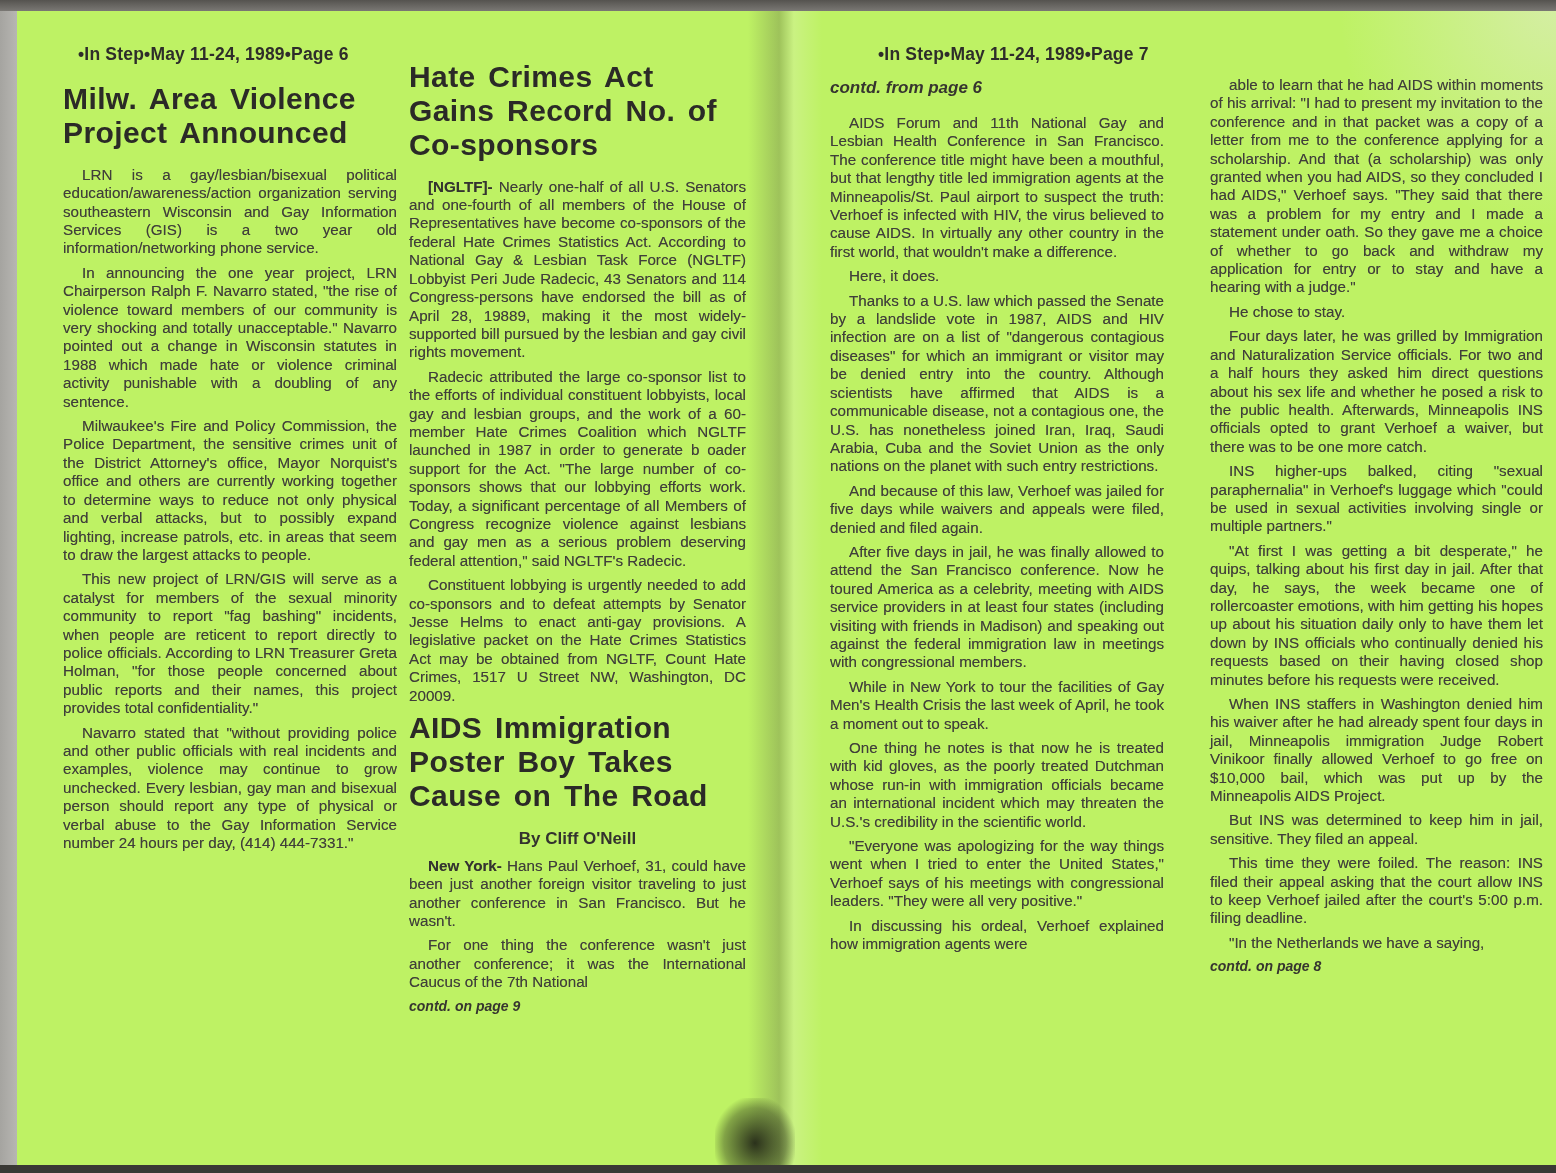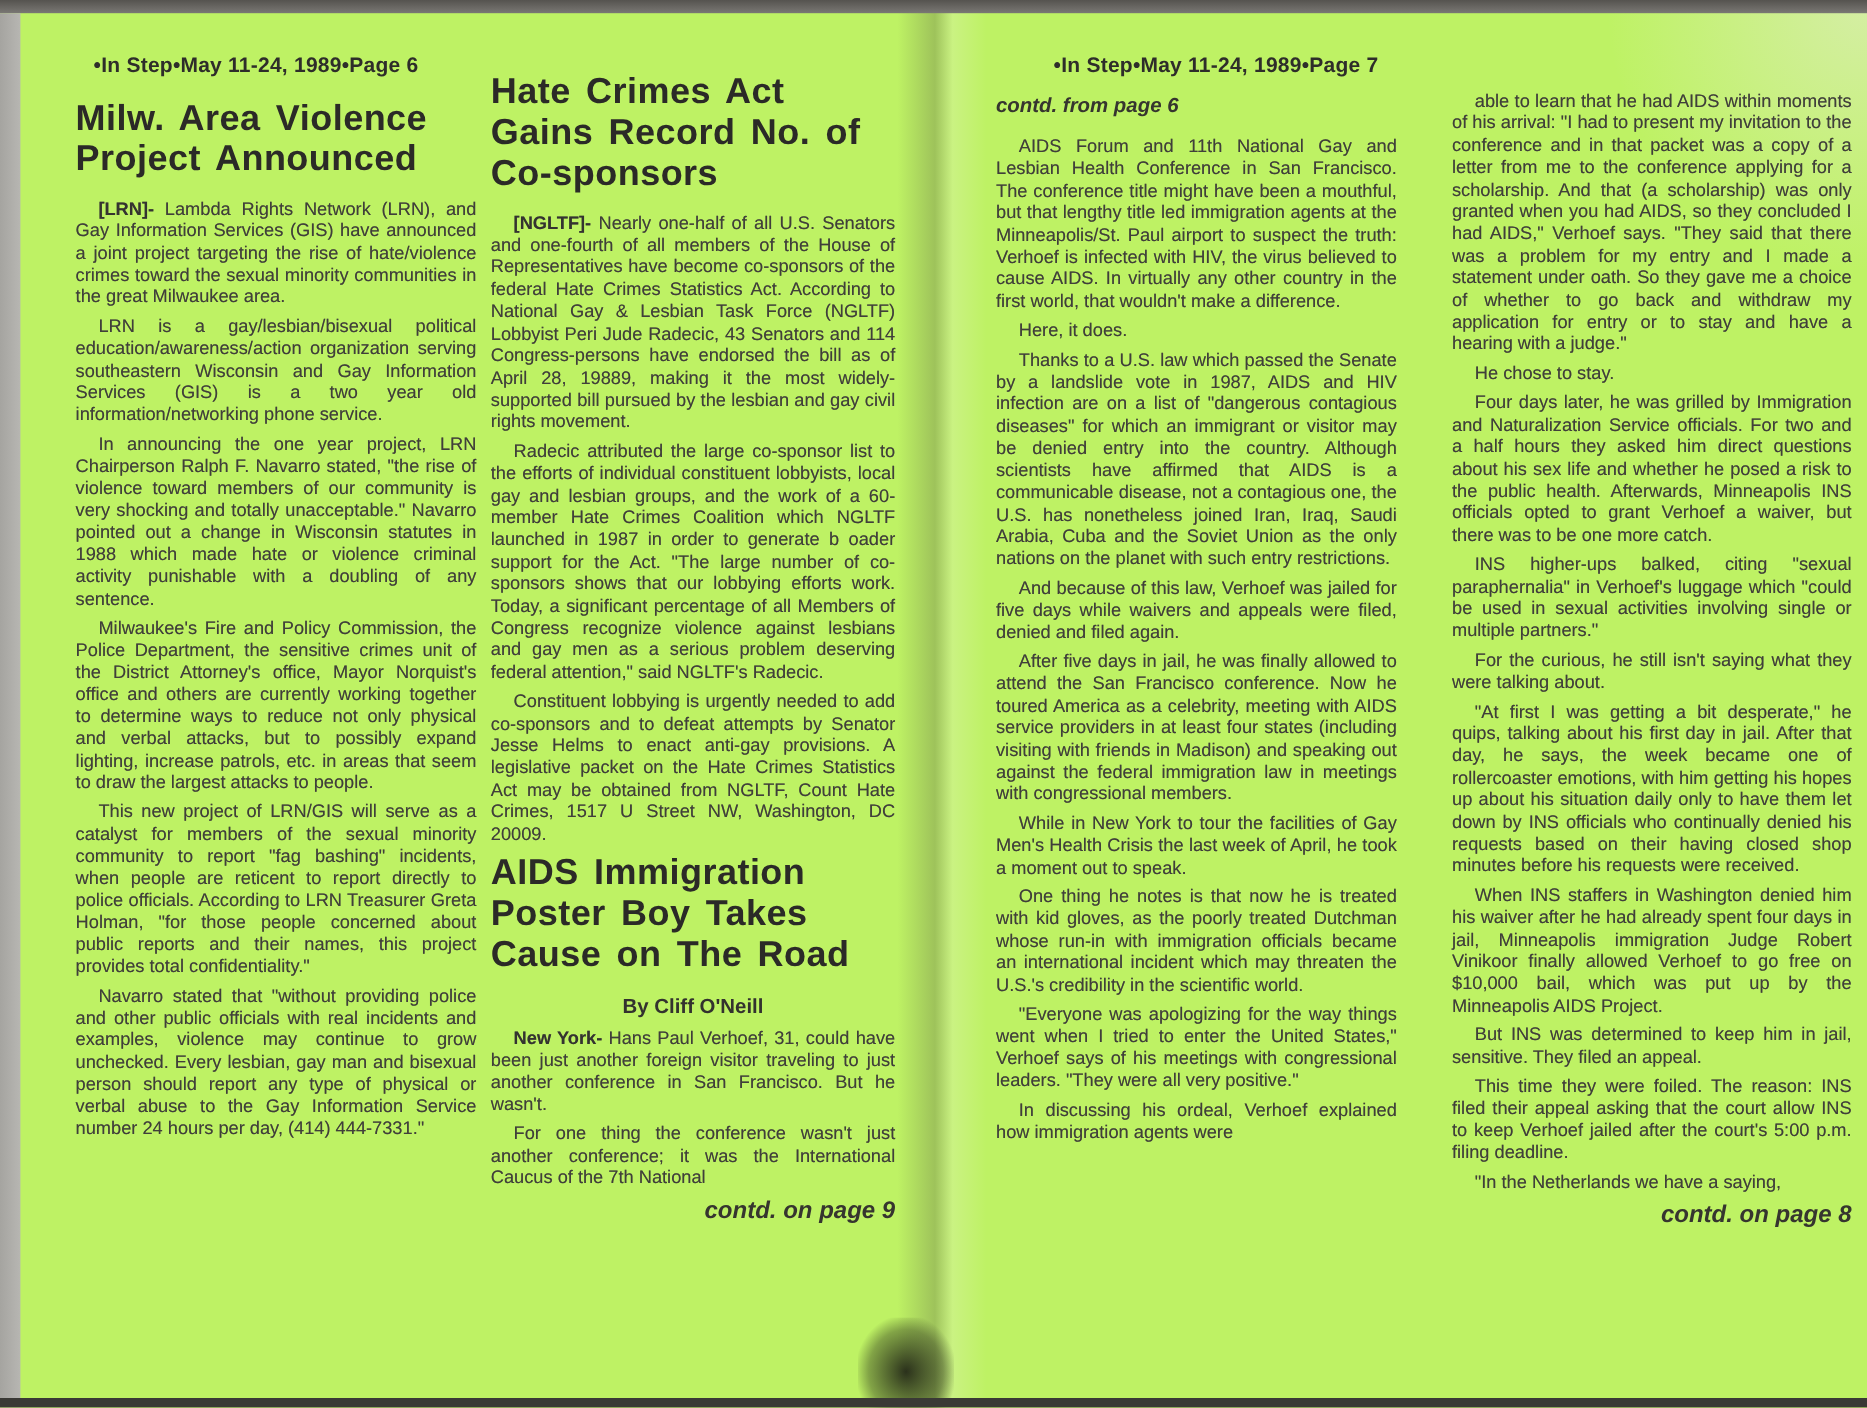--- a/index.html
+++ b/index.html
@@ -51,22 +51,22 @@
     text-align:justify;
     text-indent:19px;
     text-shadow:0 0 0.4px rgba(64,63,58,0.55);
   }
   .body p b { color:#343330; }
   .byline {
     margin:6px 0 8px 0; text-align:center;
     font-size:17px; font-weight:700; color:#33322e;
   }
   .contd {
-    font-size:20px; font-weight:700; font-style:italic;
-    color:#36352f; text-align:right; margin-top:2px;
+    font-size:14px; font-weight:700; font-style:italic;
+    color:#36352f; margin-top:2px;
   }
   .contd-from {
     font-size:17px; font-weight:700; font-style:italic;
     color:#36352f; margin-bottom:16px;
   }
   .headline2 { }
 </style>
 </head>
 <body>
 
@@ -79,21 +79,20 @@
   <div class="edge-left"></div>
   <div class="edge-bottom"></div>
 
   <div>
     <div class="page-header" style="left:78px; top:44px;">•In Step•May 11-24, 1989•Page 6</div>
 
     <div class="col" style="left:63px; top:82px; width:334px;">
       <h1 class="headline">Milw. Area Violence
 Project Announced</h1>
       <div class="body">
-          <p><b>[LRN]-</b> Lambda Rights Network (LRN), and Gay Information Services (GIS) have announced a joint project targeting the rise of hate/violence crimes toward the sexual minority communities in the great Milwaukee area.</p>
           <p>LRN is a gay/lesbian/bisexual political education/awareness/action organization serving southeastern Wisconsin and Gay Information Services (GIS) is a two year old information/networking phone service.</p>
           <p>In announcing the one year project, LRN Chairperson Ralph F. Navarro stated, "the rise of violence toward members of our community is very shocking and totally unacceptable." Navarro pointed out a change in Wisconsin statutes in 1988 which made hate or violence criminal activity punishable with a doubling of any sentence.</p>
           <p>Milwaukee's Fire and Policy Commission, the Police Department, the sensitive crimes unit of the District Attorney's office, Mayor Norquist's office and others are currently working together to determine ways to reduce not only physical and verbal attacks, but to possibly expand lighting, increase patrols, etc. in areas that seem to draw the largest attacks to people.</p>
           <p>This new project of LRN/GIS will serve as a catalyst for members of the sexual minority community to report "fag bashing" incidents, when people are reticent to report directly to police officials. According to LRN Treasurer Greta Holman, "for those people concerned about public reports and their names, this project provides total confidentiality."</p>
           <p>Navarro stated that "without providing police and other public officials with real incidents and examples, violence may continue to grow unchecked. Every lesbian, gay man and bisexual person should report any type of physical or verbal abuse to the Gay Information Service number 24 hours per day, (414) 444-7331."</p>
         </div>
     </div>
 
     <div class="col" style="left:409px; top:60px; width:337px;">
       <h1 class="headline">Hate Crimes Act
@@ -133,21 +132,20 @@
           <p>In discussing his ordeal, Verhoef explained how immigration agents were</p>
         </div>
     </div>
 
     <div class="col" style="left:1210px; top:76px; width:333px;">
       <div class="body">
           <p>able to learn that he had AIDS within moments of his arrival: "I had to present my invitation to the conference and in that packet was a copy of a letter from me to the conference applying for a scholarship. And that (a scholarship) was only granted when you had AIDS, so they concluded I had AIDS," Verhoef says. "They said that there was a problem for my entry and I made a statement under oath. So they gave me a choice of whether to go back and withdraw my application for entry or to stay and have a hearing with a judge."</p>
           <p>He chose to stay.</p>
           <p>Four days later, he was grilled by Immigration and Naturalization Service officials. For two and a half hours they asked him direct questions about his sex life and whether he posed a risk to the public health. Afterwards, Minneapolis INS officials opted to grant Verhoef a waiver, but there was to be one more catch.</p>
           <p>INS higher-ups balked, citing "sexual paraphernalia" in Verhoef's luggage which "could be used in sexual activities involving single or multiple partners."</p>
-          <p>For the curious, he still isn't saying what they were talking about.</p>
           <p>"At first I was getting a bit desperate," he quips, talking about his first day in jail. After that day, he says, the week became one of rollercoaster emotions, with him getting his hopes up about his situation daily only to have them let down by INS officials who continually denied his requests based on their having closed shop minutes before his requests were received.</p>
           <p>When INS staffers in Washington denied him his waiver after he had already spent four days in jail, Minneapolis immigration Judge Robert Vinikoor finally allowed Verhoef to go free on $10,000 bail, which was put up by the Minneapolis AIDS Project.</p>
           <p>But INS was determined to keep him in jail, sensitive. They filed an appeal.</p>
           <p>This time they were foiled. The reason: INS filed their appeal asking that the court allow INS to keep Verhoef jailed after the court's 5:00 p.m. filing deadline.</p>
           <p>"In the Netherlands we have a saying,</p>
         </div>
       <div class="contd">contd. on page 8</div>
     </div>
   </div>
 

